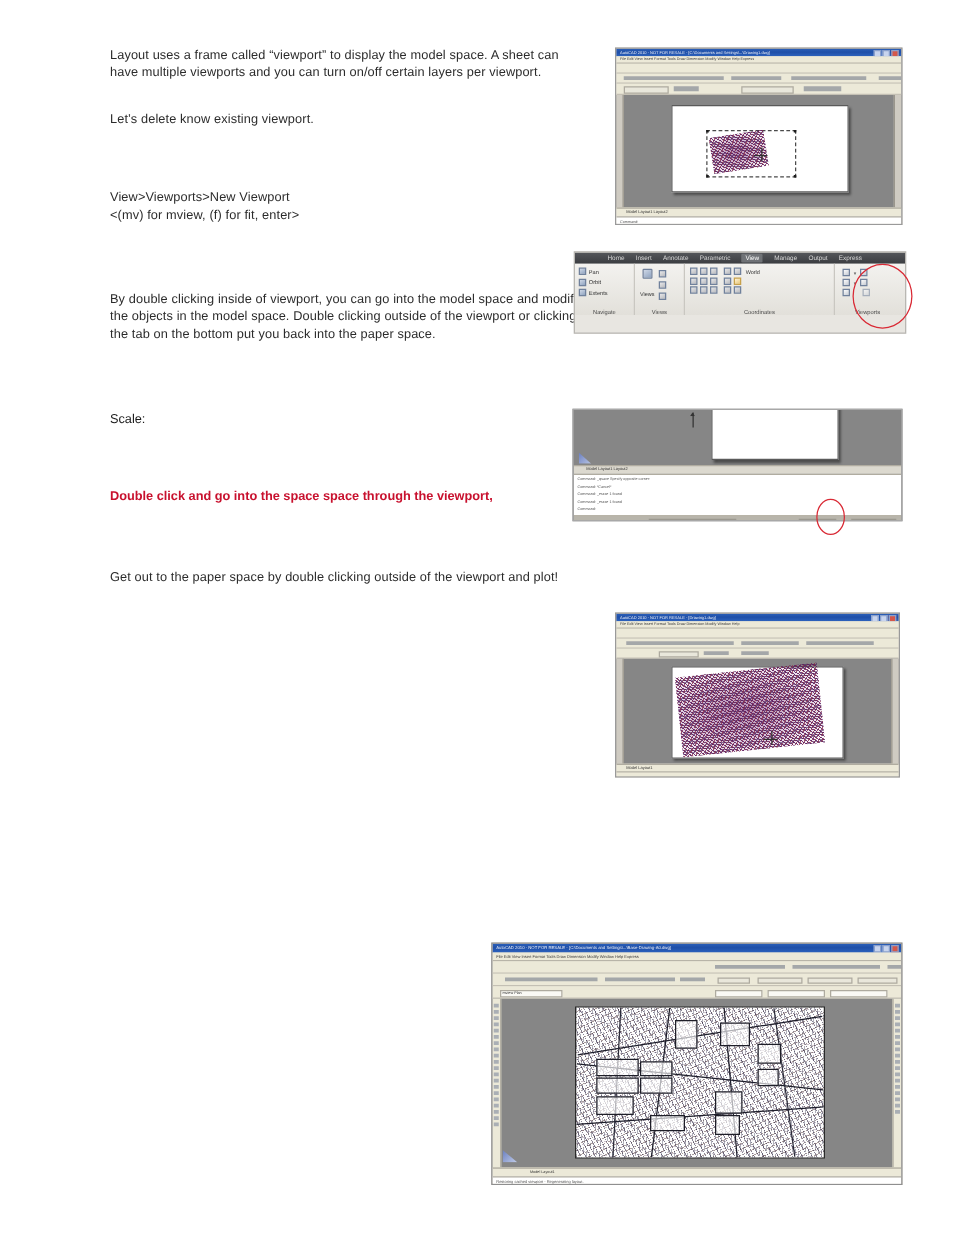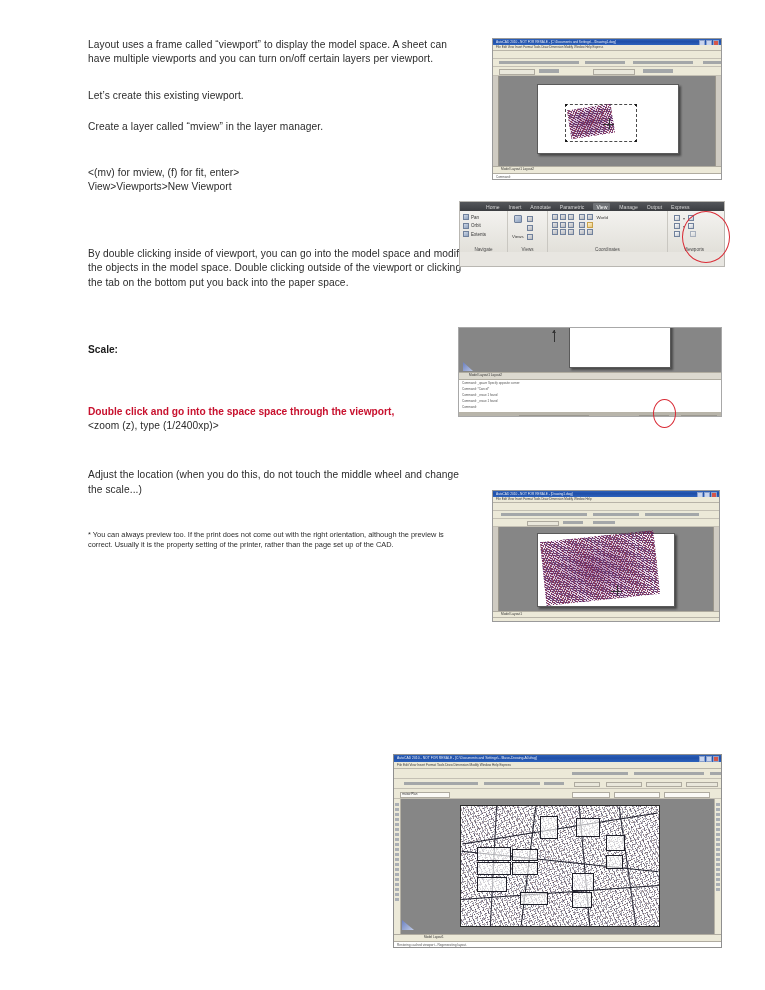--- a/index.html
+++ b/index.html
@@ -29,21 +29,21 @@
     margin: 0 0 0 0;
     color: #2b2b2b;
     letter-spacing: 0.01em;
   }
   .gap-lg { height: 23px; }
   .gap-md { height: 16px; }
 
   .heading {
     font-size: 10.2px;
     line-height: 14.2px;
-    font-weight: bold;
+    font-weight: normal;
     color: #1b1b1b;
     margin: 0;
   }
   .red {
     color: #c8112e;
     font-weight: bold;
     font-size: 10.2px;
     line-height: 14.2px;
     margin: 0;
   }
@@ -298,43 +298,40 @@
     background: #9aa0ac;
     opacity: 0.8;
   }
 </style>
 </head>
 <body>
 
 <div class="text-col">
   <p class="para">Layout uses a frame called “viewport” to display the model space. A sheet can have multiple viewports and you can turn on/off certain layers per viewport.</p>
   <div class="gap-lg"></div>
-  <p class="para">Let’s create this existing viewport.</p>
-  <div class="gap-md"></div>
-  <p class="para">Create a layer called “mview” in the layer manager.</p>
-  <div class="gap-md"></div>
-  <div class="gap-md"></div>
+  <p class="para">Let’s delete know existing viewport.</p>
+  <div class="gap-md"></div>
+  <div class="gap-md"></div>
+  <div class="gap-md"></div>
+  <p class="para">View&gt;Viewports&gt;New Viewport</p>
   <p class="para">&lt;(mv) for mview, (f) for fit, enter&gt;</p>
-  <p class="para">View&gt;Viewports&gt;New Viewport</p>
   <div class="gap-md"></div>
   <div style="height:37px"></div>
   <p class="para">By double clicking inside of viewport, you can go into the model space and modify the objects in the model space. Double clicking outside of the viewport or clicking the tab on the bottom put you back into the paper space.</p>
   <div style="height:53px"></div>
   <p class="heading">Scale:</p>
   <div class="gap-md"></div>
   <div class="gap-md"></div>
   <div class="gap-md"></div>
   <p class="red">Double click and go into the space space through the viewport,</p>
-  <p class="para">&lt;zoom (z), type (1/2400xp)&gt;</p>
   <div style="height:19px"></div>
   <div class="gap-md"></div>
-  <p class="para">Adjust the location (when you do this, do not touch the middle wheel and change the scale...)</p>
-  <div class="gap-md"></div>
+  <div class="gap-md"></div>
+  <p class="para">Get out to the paper space by double clicking outside of the viewport and plot!</p>
   <div style="height:17px"></div>
-  <p class="footnote">* You can always preview too. If the print does not come out with the right orientation, although the preview is correct. Usually it is the property setting of the printer, rather than the page set up of the CAD.</p>
 </div>
 
 <div class="shot" style="left:492px; top:38px; width:230px; height:142px; border:0.5px solid #9a9a9a;">
   <div class="titlebar">
     <span class="tb-text">AutoCAD 2010 - NOT FOR RESALE - [C:\Documents and Settings\...\Drawing1.dwg]</span>
     <span class="tb-btns">
         <i></i>
         <i></i>
         <i class="close"></i>
       </span>

